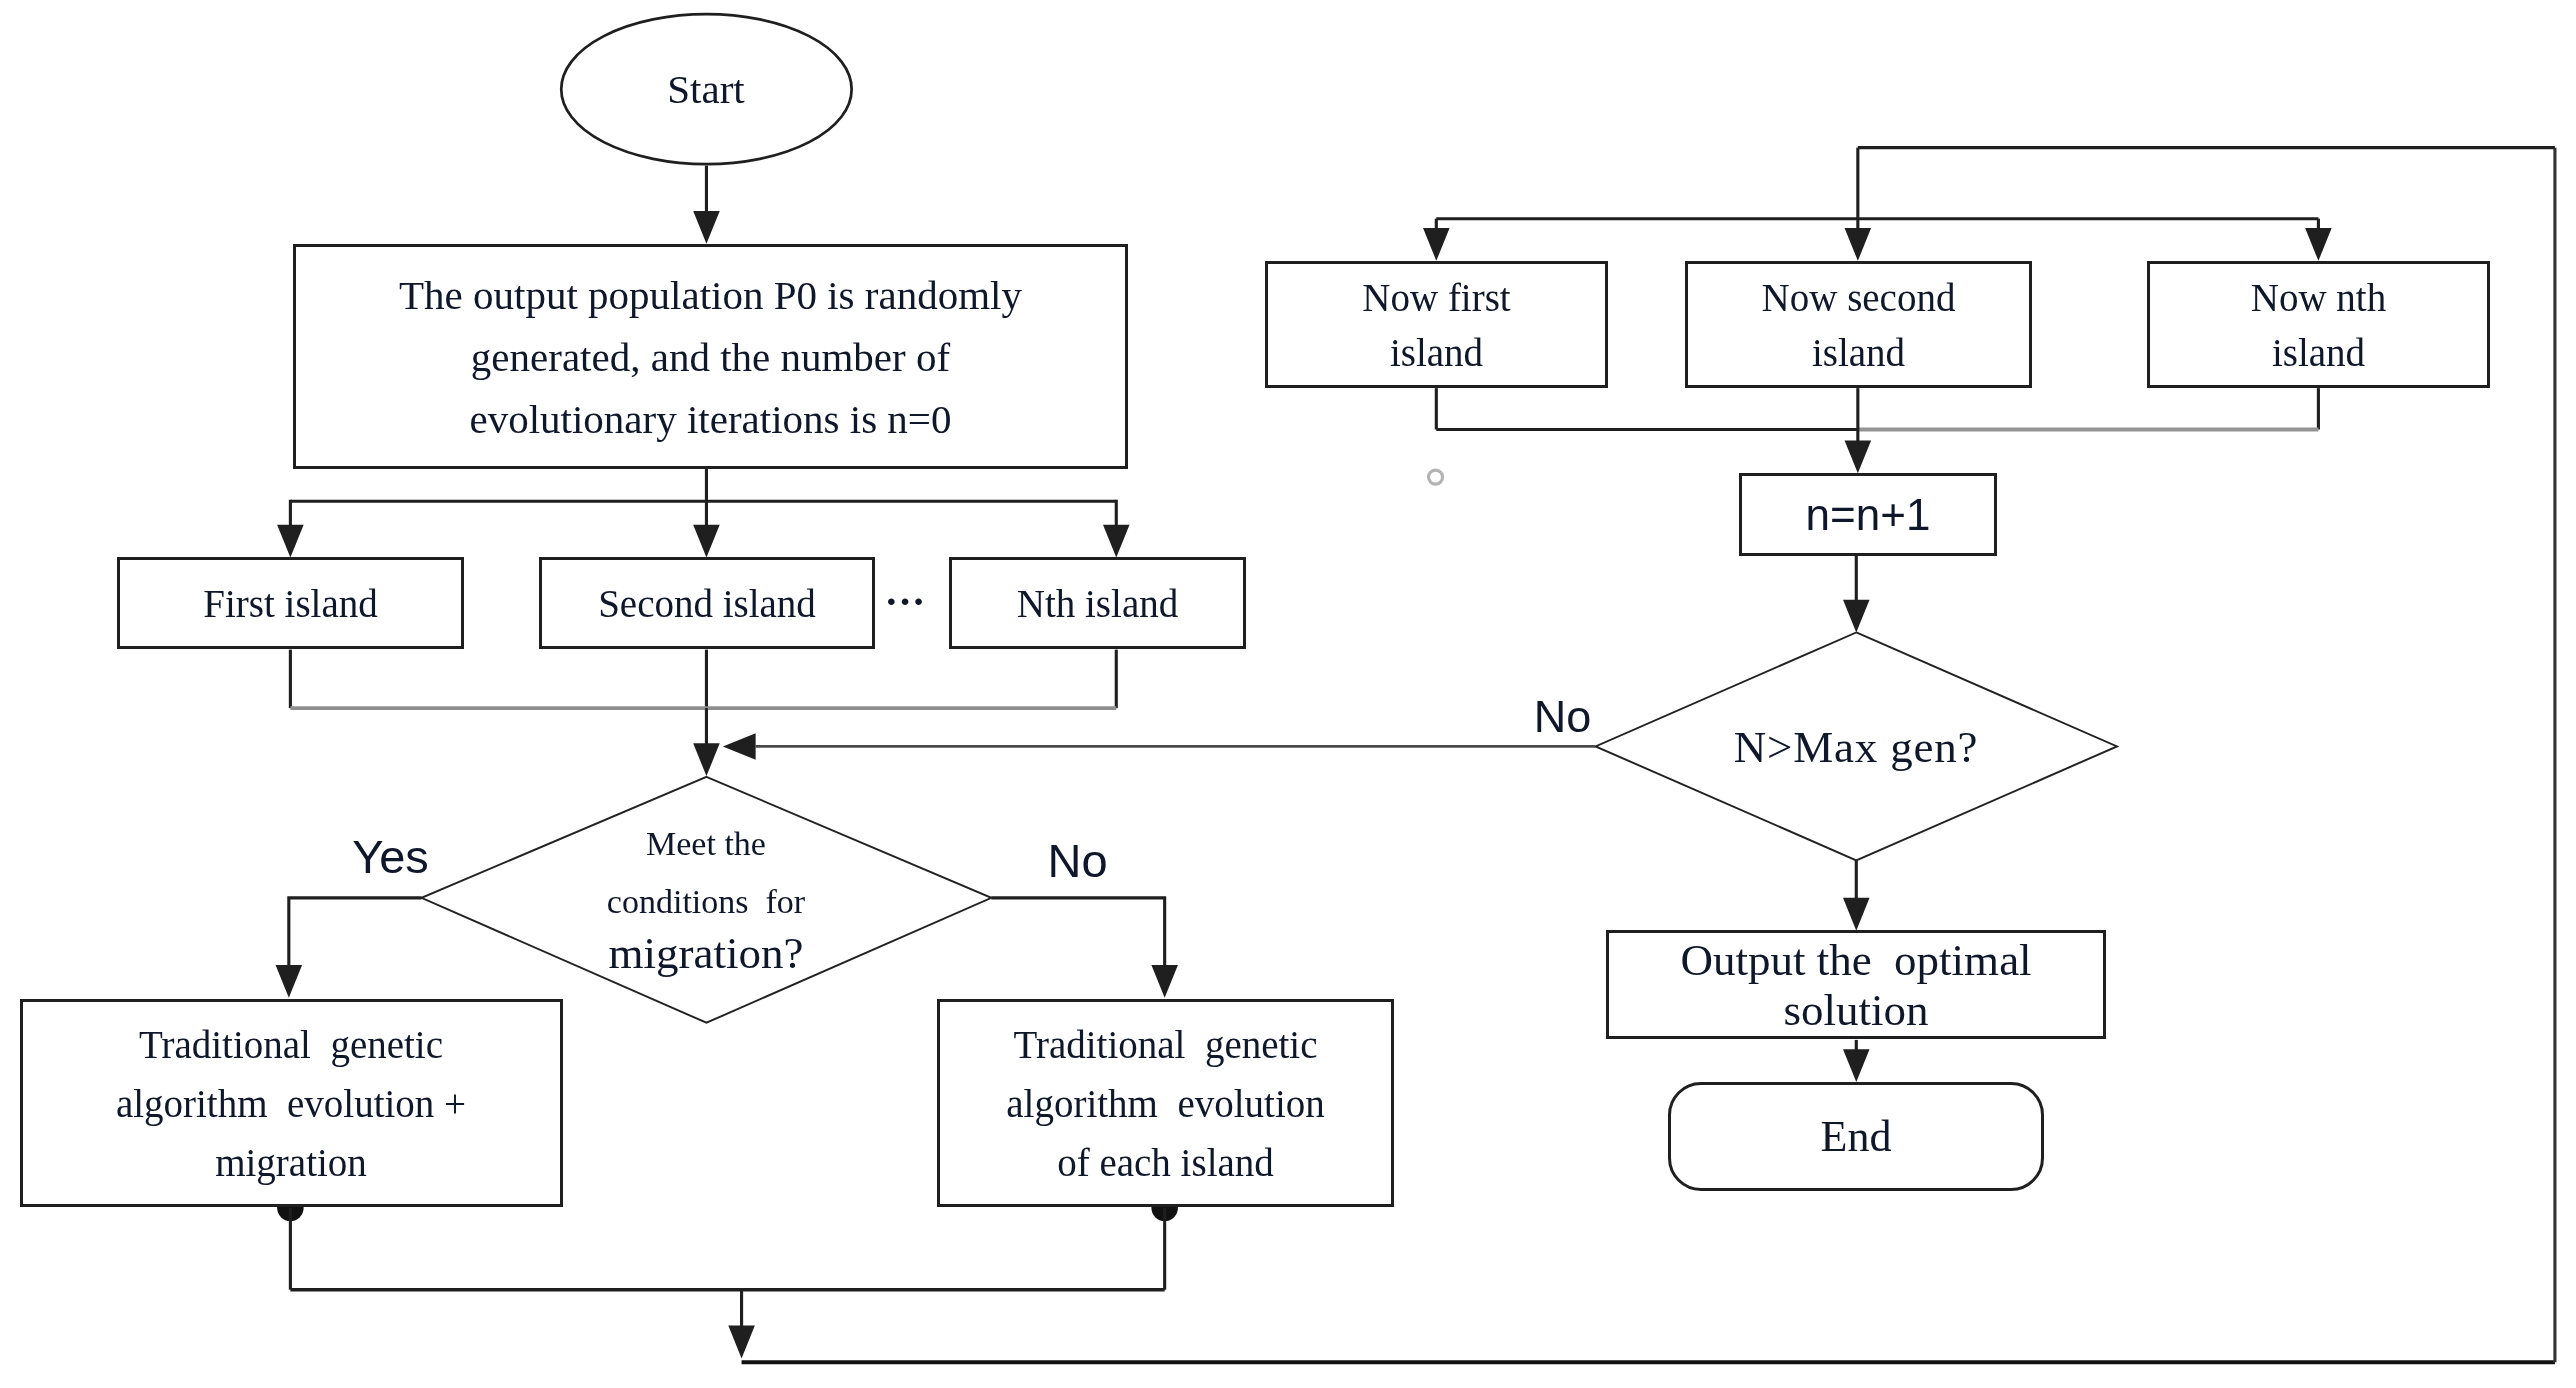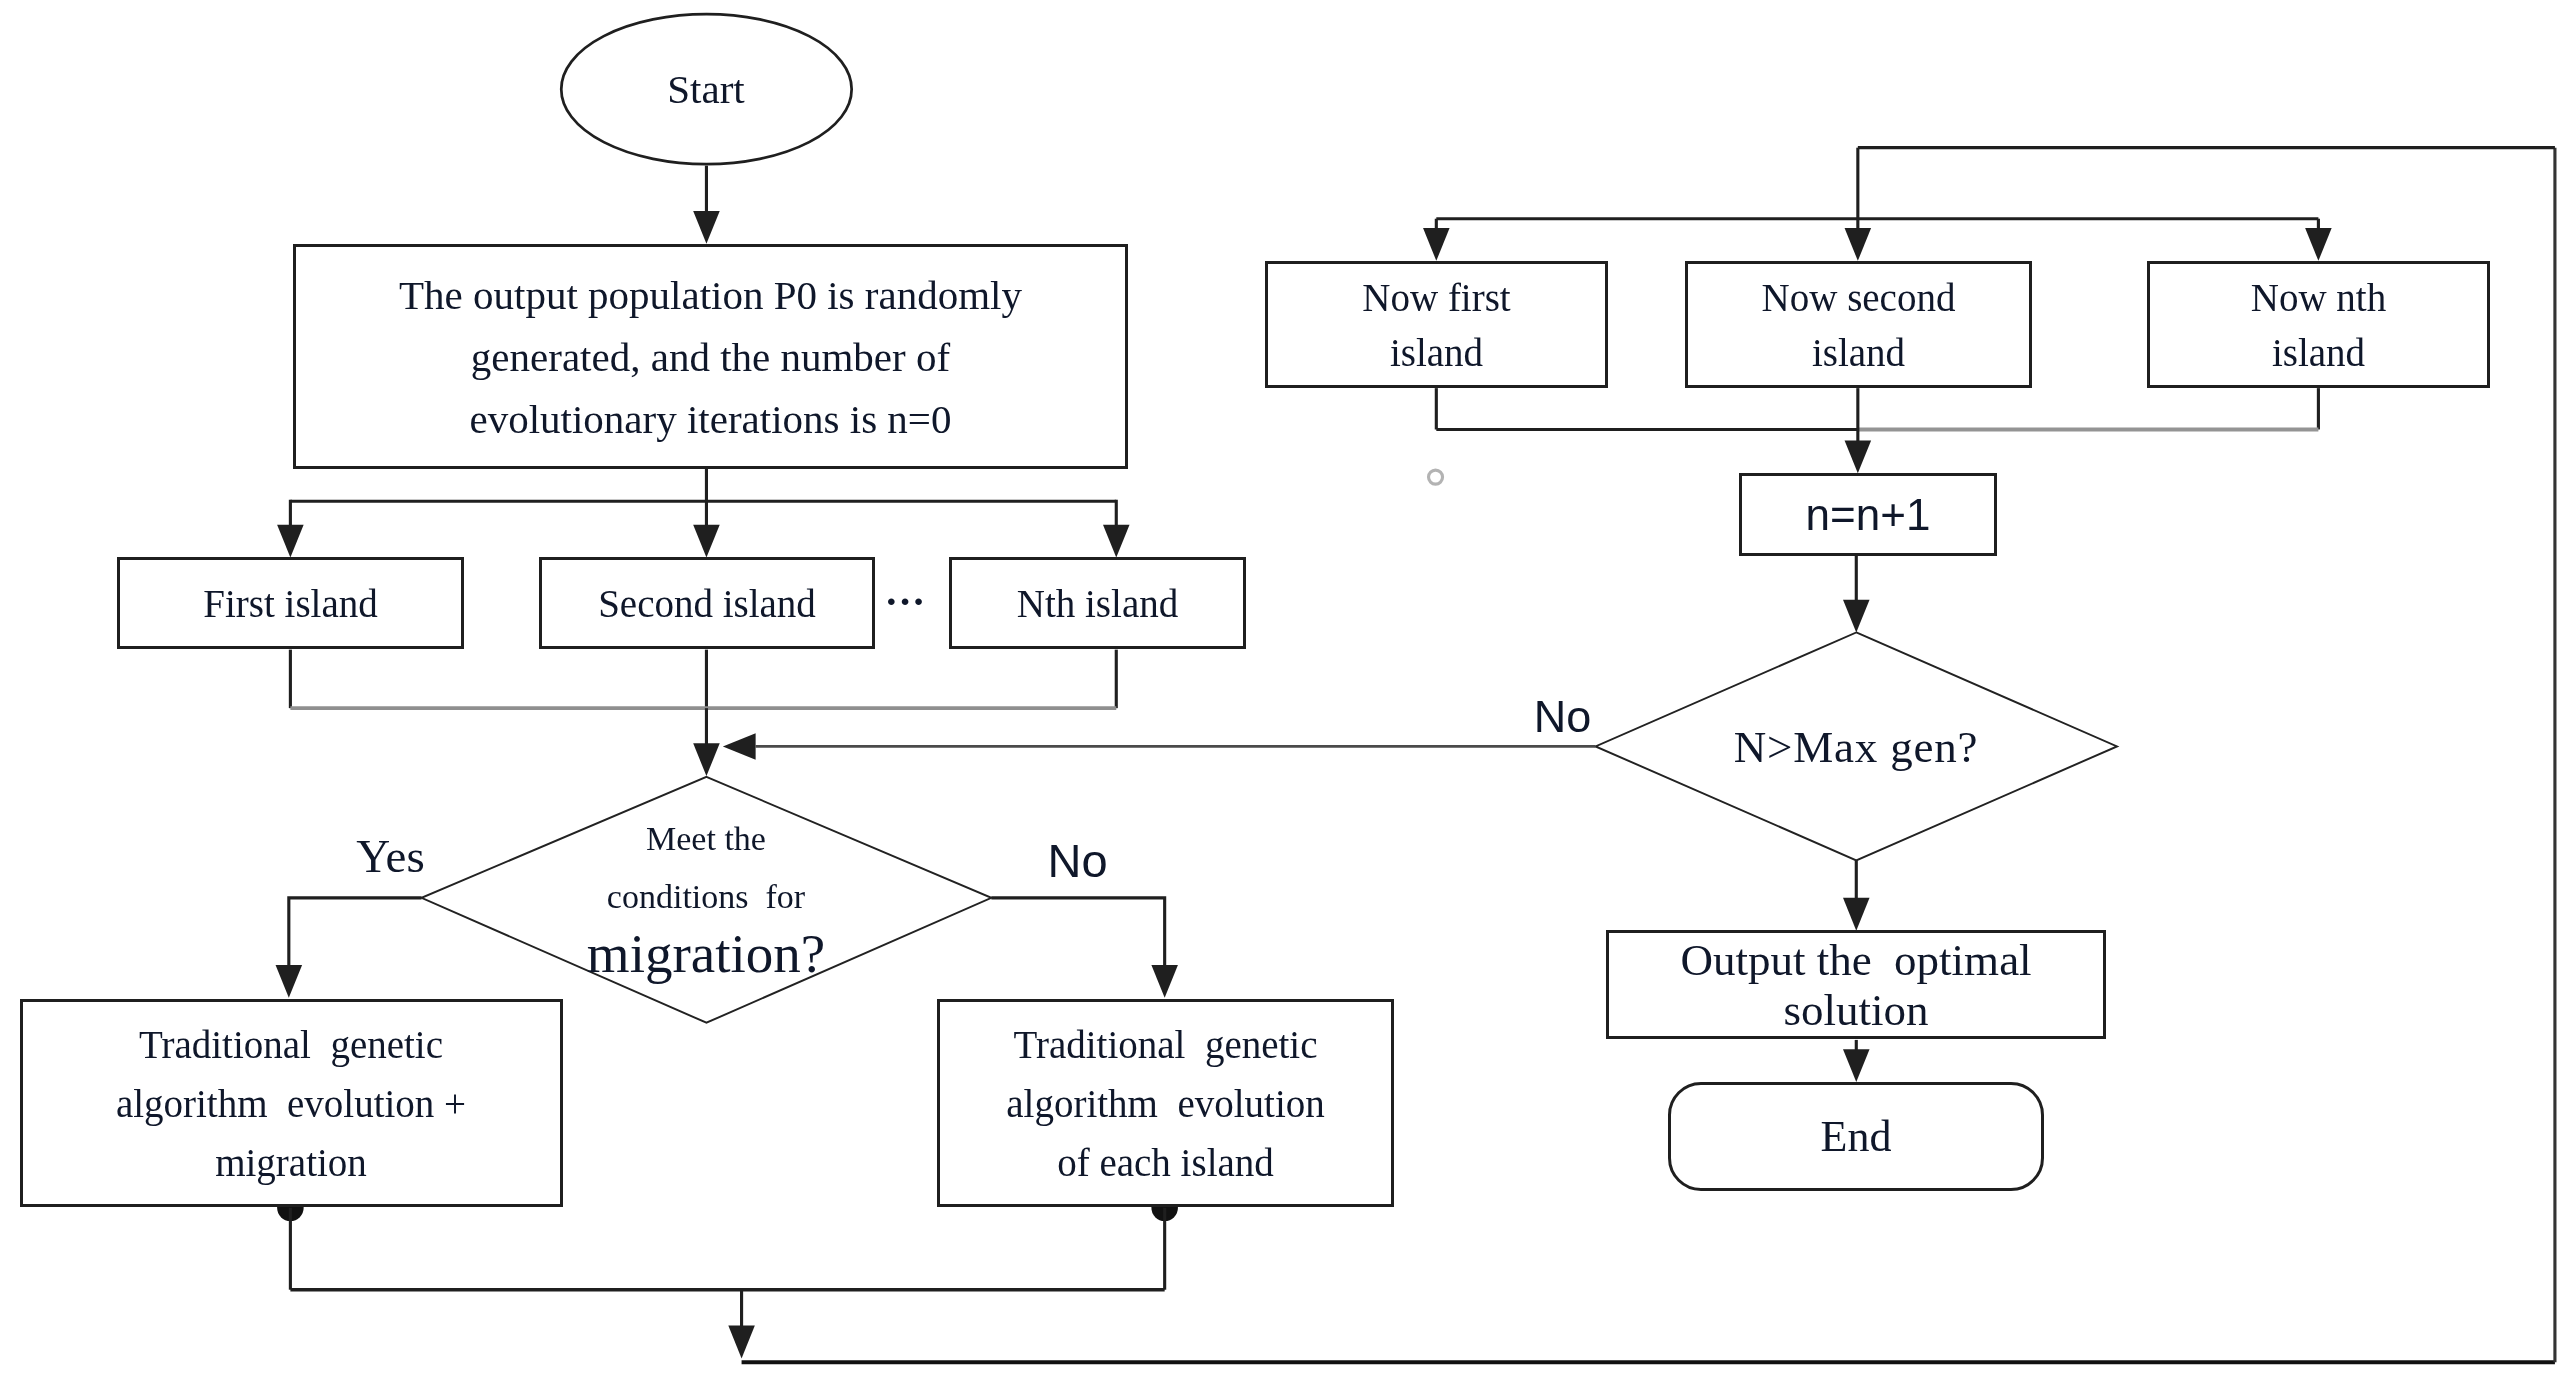--- a/index.html
+++ b/index.html
@@ -106,24 +106,24 @@
   <div class="node serif" style="left:866px;top:576px;width:78px;height:50px;font-size:41px;font-weight:bold;">
     <span class="lbl">···</span>
   </div>
   <div class="node box serif" style="left:937px;top:557px;width:297px;height:92px;font-size:39px;margin-left:12px;">
     <span class="lbl">Nth island</span>
   </div>
 
   <div class="node serif" style="left:511px;top:812px;width:390px;height:180px;">
     <span class="lbl" style="font-size:34px;">Meet the</span>
     <span class="lbl" style="font-size:34px;margin-top:20px;text-align:center;">conditions  for</span>
-    <span class="lbl" style="font-size:55px;margin-top:6px;">migration?</span>
+    <span class="lbl" style="font-size:45px;margin-top:6px;">migration?</span>
   </div>
 
-  <div class="node sans" style="left:308px;top:830px;width:141px;height:52px;font-size:47px;font-family:Liberation Serif, serif;">
+  <div class="node sans" style="left:308px;top:830px;width:141px;height:52px;font-size:47px;">
     <span class="lbl">Yes</span>
   </div>
   <div class="node sans" style="left:995px;top:834px;width:141px;height:52px;font-size:47px;">
     <span class="lbl">No</span>
   </div>
 
   <div class="node box serif" style="left:19.5px;top:999px;width:543px;height:208px;font-size:39px;line-height:59px;">
     <span class="lbl">Traditional  genetic</span>
     <span class="lbl">algorithm  evolution +</span>
     <span class="lbl">migration</span>

